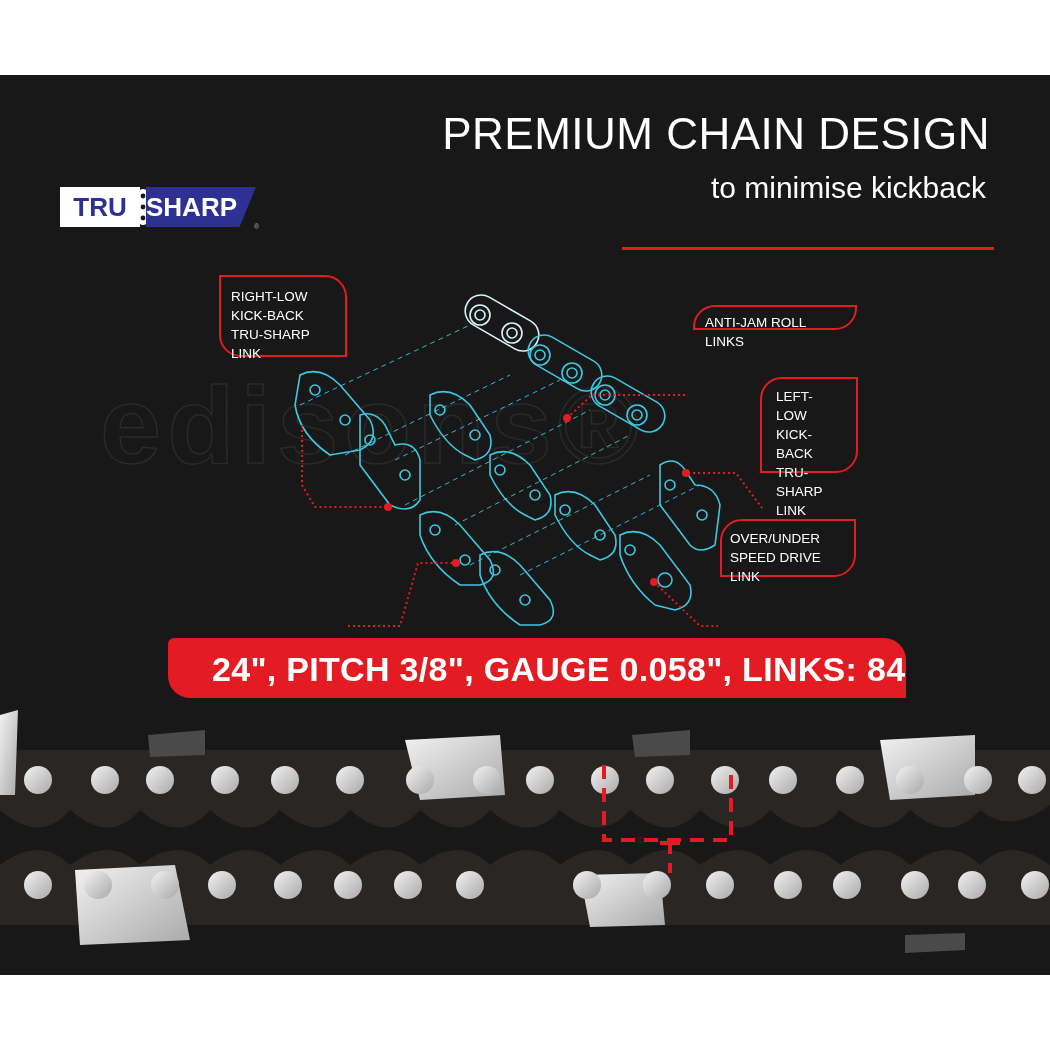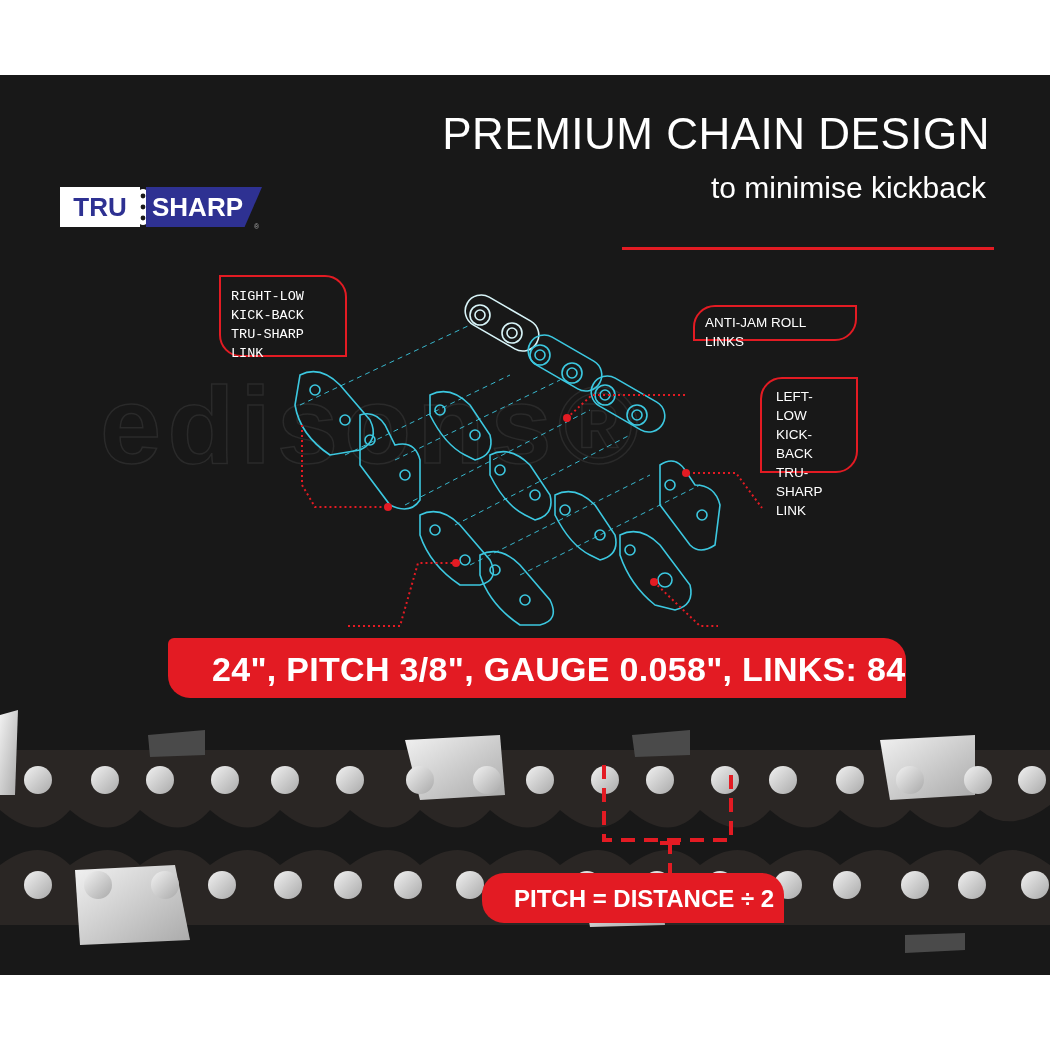--- a/index.html
+++ b/index.html
@@ -3,26 +3,26 @@
 <meta charset="utf-8">
 <style>
   html,body{margin:0;padding:0;background:#ffffff;}
   body{width:1050px;height:1050px;position:relative;overflow:hidden;font-family:"Liberation Sans",sans-serif;}
   .panel{position:absolute;left:0;top:75px;width:1050px;height:900px;background:#181818;overflow:hidden;}
   .title{position:absolute;right:60px;top:34px;color:#fff;font-weight:normal;font-size:44px;letter-spacing:0.5px;white-space:nowrap;}
   .title-rule{position:absolute;left:622px;top:172px;width:372px;height:3px;background:#e31b23;}
   .subtitle{position:absolute;right:64px;top:96px;color:#fff;font-size:30px;white-space:nowrap;text-align:right;}
   .logo{position:absolute;left:60px;top:112px;height:32px;width:210px;}
   .logo-tru{position:absolute;left:0;top:0;width:80px;height:40px;background:#fff;color:#2e3192;font-weight:bold;font-size:26px;line-height:40px;text-align:center;}
-  .logo-sharp{position:absolute;left:86px;top:0;width:110px;height:40px;background:#2e3192;color:#fff;font-weight:bold;font-size:26px;line-height:40px;padding-left:6px;clip-path:polygon(0 0,100% 0,85% 100%,0 100%);}
+  .logo-sharp{position:absolute;left:86px;top:0;width:110px;height:40px;background:#2e3192;color:#fff;font-weight:bold;font-size:26px;line-height:40px;clip-path:polygon(0 0,100% 0,85% 100%,0 100%);}
   .logo-link{position:absolute;left:78px;top:2px;width:10px;height:36px;}
   .logo-reg{position:absolute;left:194px;top:36px;color:#aaa;font-size:7px;}
   .watermark{position:absolute;left:100px;top:286px;color:transparent;-webkit-text-stroke:1.5px #2a2a2a;font-size:110px;font-weight:bold;letter-spacing:6px;white-space:nowrap;}
   .callout{position:absolute;border:2.5px solid #e31b23;color:#fff;font-size:13.5px;line-height:19px;padding:10px 10px;box-sizing:border-box;background:#181818;}
-  .c-tl{border-radius:0 22px 0 22px;font-family:Liberation Mono, monospace;}
+  .c-tl{border-radius:0 22px 0 22px;}
   .c-tr{border-radius:22px 0 22px 0;}
   .diagram{position:absolute;left:0;top:0;width:1050px;height:900px;pointer-events:none;}
   .spec-bar{position:absolute;left:168px;top:563px;width:738px;height:60px;background:#e31b23;border-radius:6px 22px 0 22px;color:#fff;font-weight:bold;font-size:34px;line-height:62px;padding-left:44px;box-sizing:border-box;white-space:nowrap;letter-spacing:0.3px;}
   .chain{position:absolute;left:0;top:620px;width:1050px;height:280px;}
   .pitch-bar{position:absolute;left:482px;top:798px;width:302px;height:50px;background:#e31b23;border-radius:22px 22px 0 22px;color:#fff;font-weight:bold;font-size:24px;line-height:52px;padding-left:32px;box-sizing:border-box;white-space:nowrap;}
 </style>
 </head>
 <body>
 
 <div class="panel">
@@ -119,28 +119,32 @@
       <circle cx="456" cy="488" r="4"></circle>
       <circle cx="654" cy="507" r="4"></circle>
     </g>
   </svg>
 
   <div class="callout c-tl" style="left:219px;top:200px;width:128px;height:82px;">
     <div>RIGHT-LOW</div>
     <div>KICK-BACK</div>
     <div>TRU-SHARP LINK</div>
   </div>
-  <div class="callout c-tr" style="left:693px;top:230px;width:164px;height:36px;padding:6px 10px;">
+  <div class="callout c-tr" style="left:693px;top:230px;width:164px;height:25px;padding:6px 10px;">
     <div>ANTI-JAM ROLL LINKS</div>
   </div>
   <div class="callout c-tr" style="left:760px;top:302px;width:98px;height:96px;padding:8px 14px;">
     <div>LEFT-LOW</div>
     <div>KICK-BACK</div>
     <div>TRU-SHARP</div>
     <div>LINK</div>
+  </div>
+  <div class="callout c-tr" style="left:720px;top:444px;width:136px;height:58px;padding:8px 8px;">
+    <div>OVER/UNDER</div>
+    <div>SPEED DRIVE LINK</div>
   </div>
 
   <svg class="chain" viewBox="0 0 1050 280">
     <defs>
       <linearGradient id="steel" x1="0" y1="0" x2="1" y2="1">
         <stop offset="0" stop-color="#f2f2f2"></stop>
           <stop offset="1" stop-color="#a9a9a9"></stop>
       </linearGradient>
     </defs>
 
@@ -199,14 +203,13 @@
 
     <g stroke="#e31b23" stroke-width="4" stroke-dasharray="14 9" fill="none">
       <polyline points="604,70 604,145 731,145 731,72"></polyline>
       <line x1="670" y1="145" x2="670" y2="178"></line>
     </g>
     <line x1="660" y1="148" x2="680" y2="148" stroke="#e31b23" stroke-width="4"></line>
   </svg>
 
   <div class="spec-bar">24", PITCH 3/8", GAUGE 0.058", LINKS: 84</div>
 
-  <div class="pitch-bar">PITCH = DISTANCE ÷ 2</div>
 </div>
 
 </body></html>

